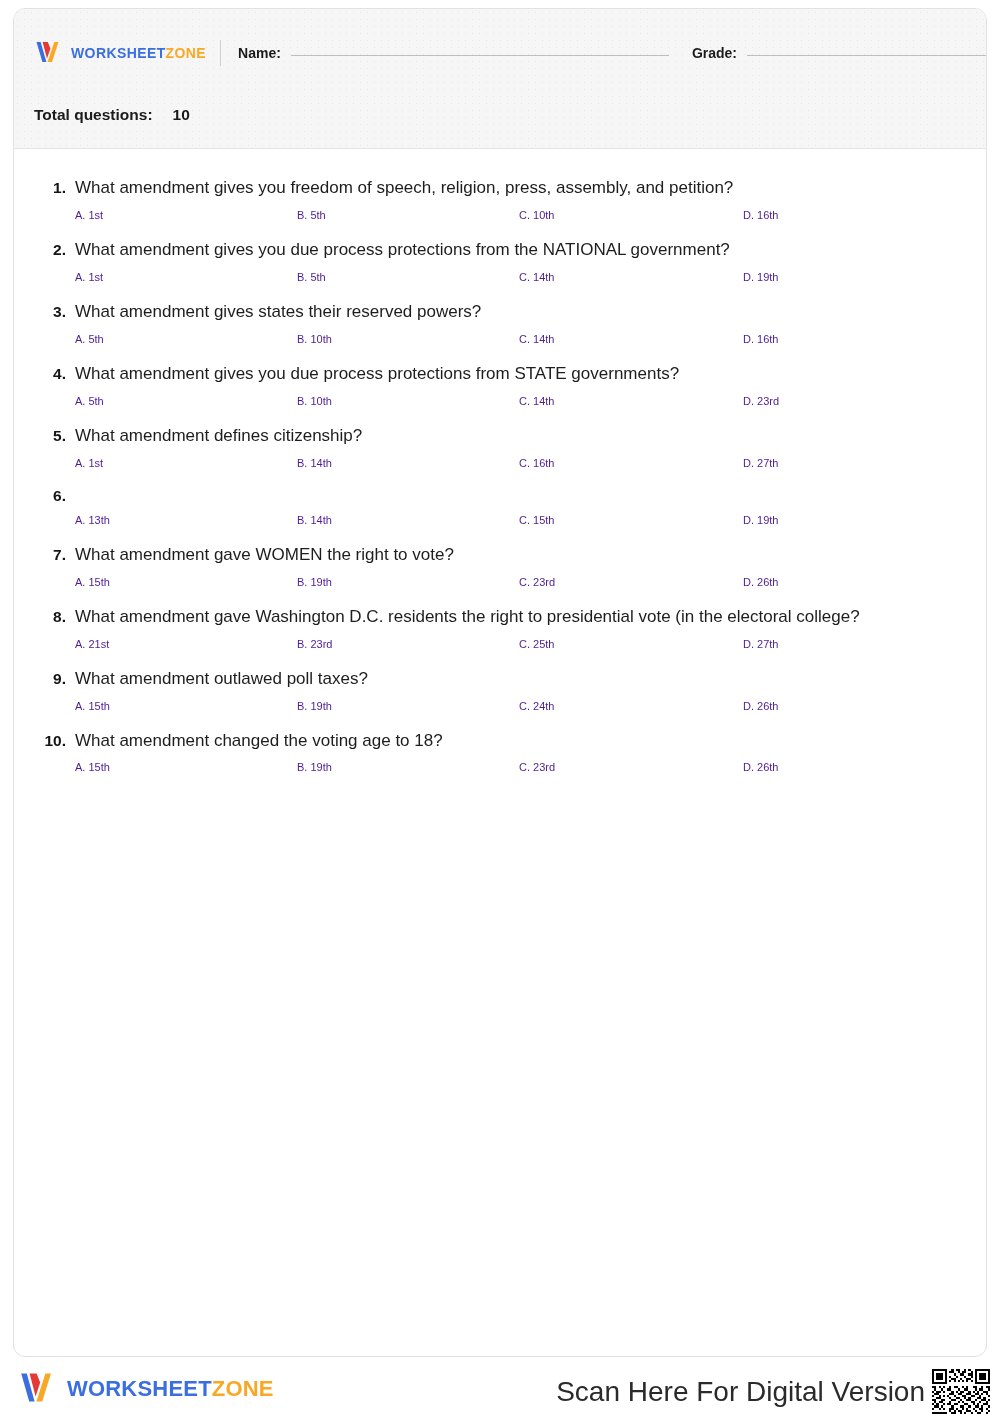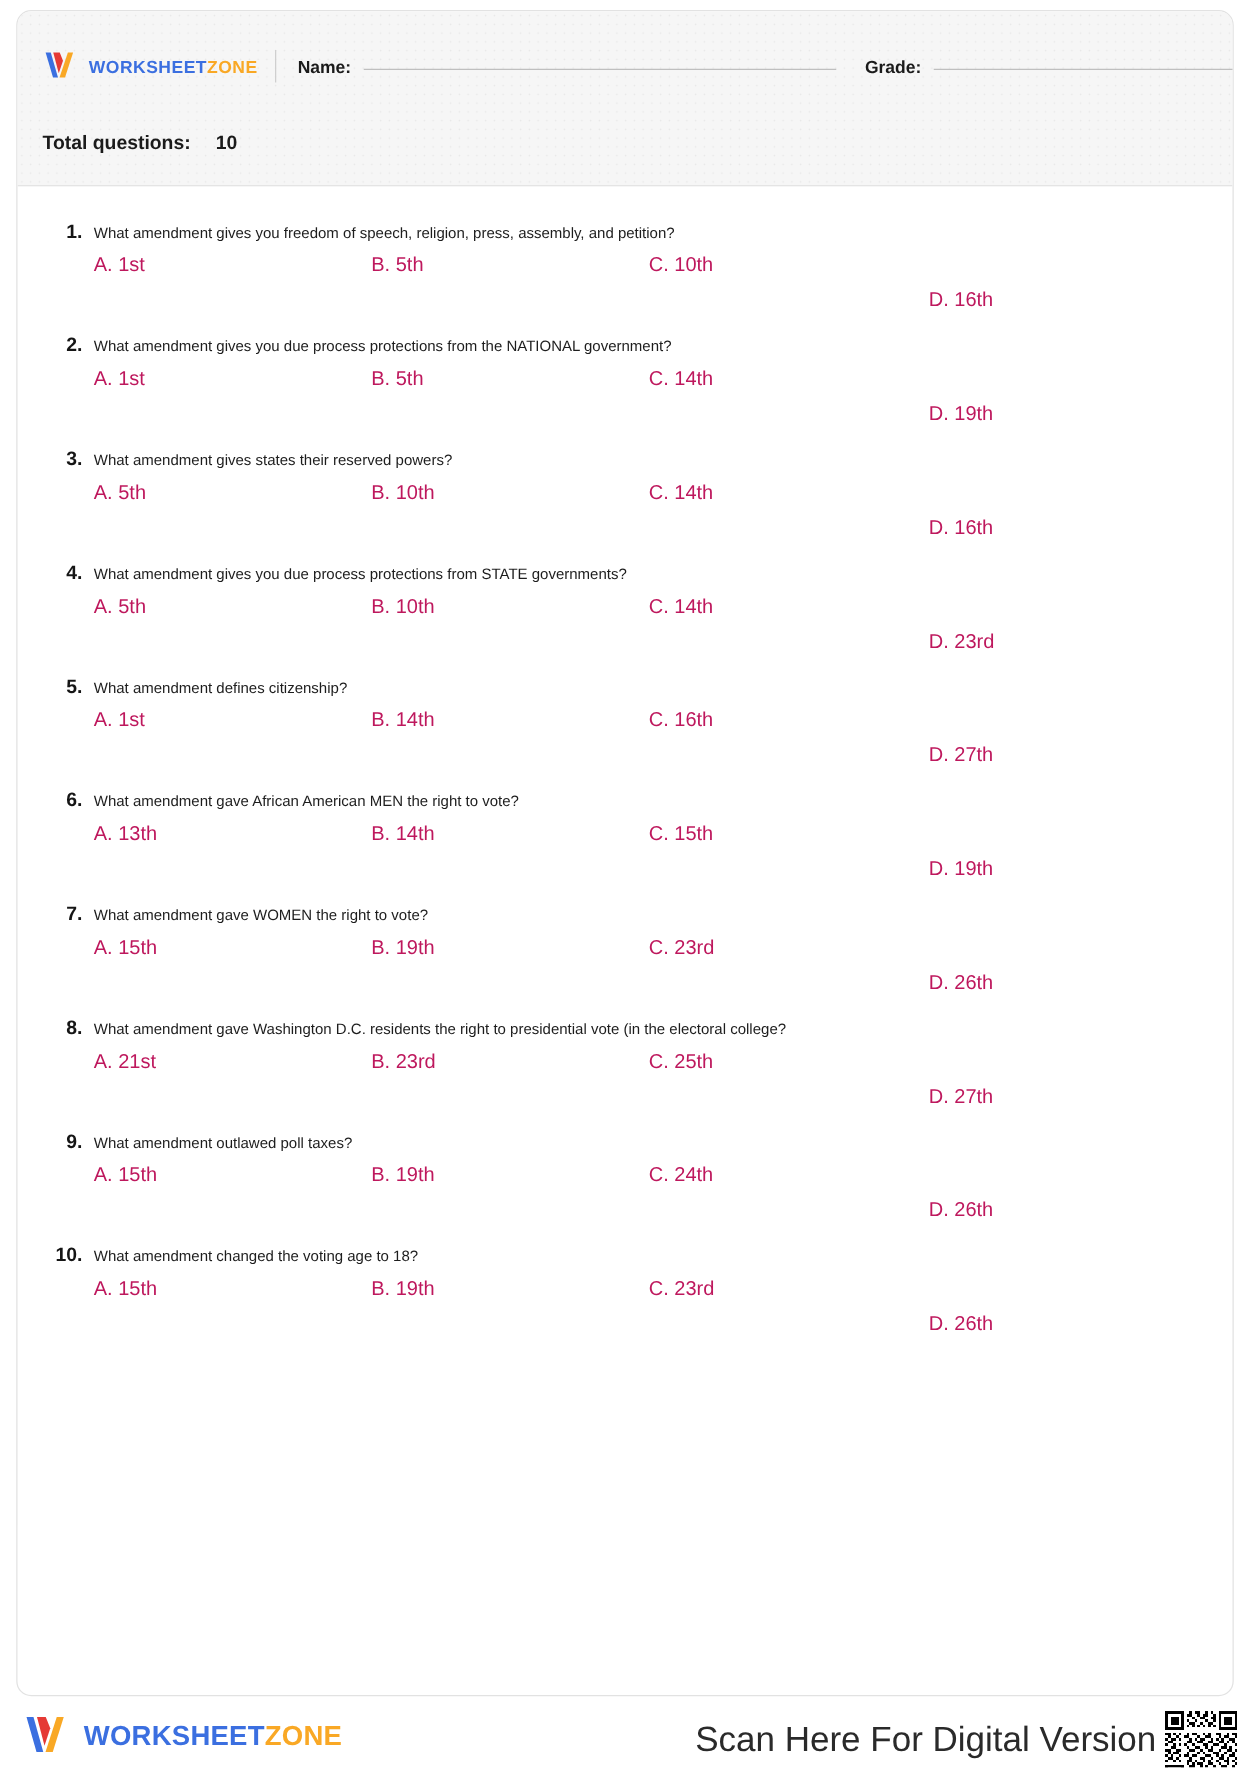--- a/index.html
+++ b/index.html
@@ -134,37 +134,37 @@
   }
   .q-number {
     flex: 0 0 32px;
     text-align: right;
     font-size: 15.5px;
     font-weight: 700;
     color: #151515;
     margin-right: 9px;
   }
   .q-text {
-    font-size: 12px;
+    font-size: 17px;
     color: #1d1d1d;
     line-height: 1.35;
   }
   .q-options {
     display: flex;
     padding-left: 41px;
   }
   .q-option {
-    font-size: 16px;
-    color: #be185d;
+    font-size: 11px;
+    color: #4c1d95;
     white-space: nowrap;
   }
   .q-option.col-a { width: 222px; }
   .q-option.col-b { width: 222px; }
   .q-option.col-c { width: 224px; }
-  .q-option.col-d { width: auto; margin-top: 28px; }
+  .q-option.col-d { width: auto; }
 
   
   .page-footer {
     position: absolute;
     left: 0;
     top: 1365px;
     width: 1000px;
     height: 49px;
     display: flex;
     align-items: center;
@@ -305,21 +305,20 @@
           <span class="q-option col-a">A. 1st</span>
           <span class="q-option col-b">B. 14th</span>
           <span class="q-option col-c">C. 16th</span>
           <span class="q-option col-d">D. 27th</span>
         </div>
       </div>
 
       <div class="question">
         <div class="q-prompt">
           <span class="q-number">6.</span>
-          <span class="q-text">What amendment gave African American MEN the right to vote?</span>
         </div>
         <div class="q-options">
           <span class="q-option col-a">A. 13th</span>
           <span class="q-option col-b">B. 14th</span>
           <span class="q-option col-c">C. 15th</span>
           <span class="q-option col-d">D. 19th</span>
         </div>
       </div>
 
       <div class="question">

